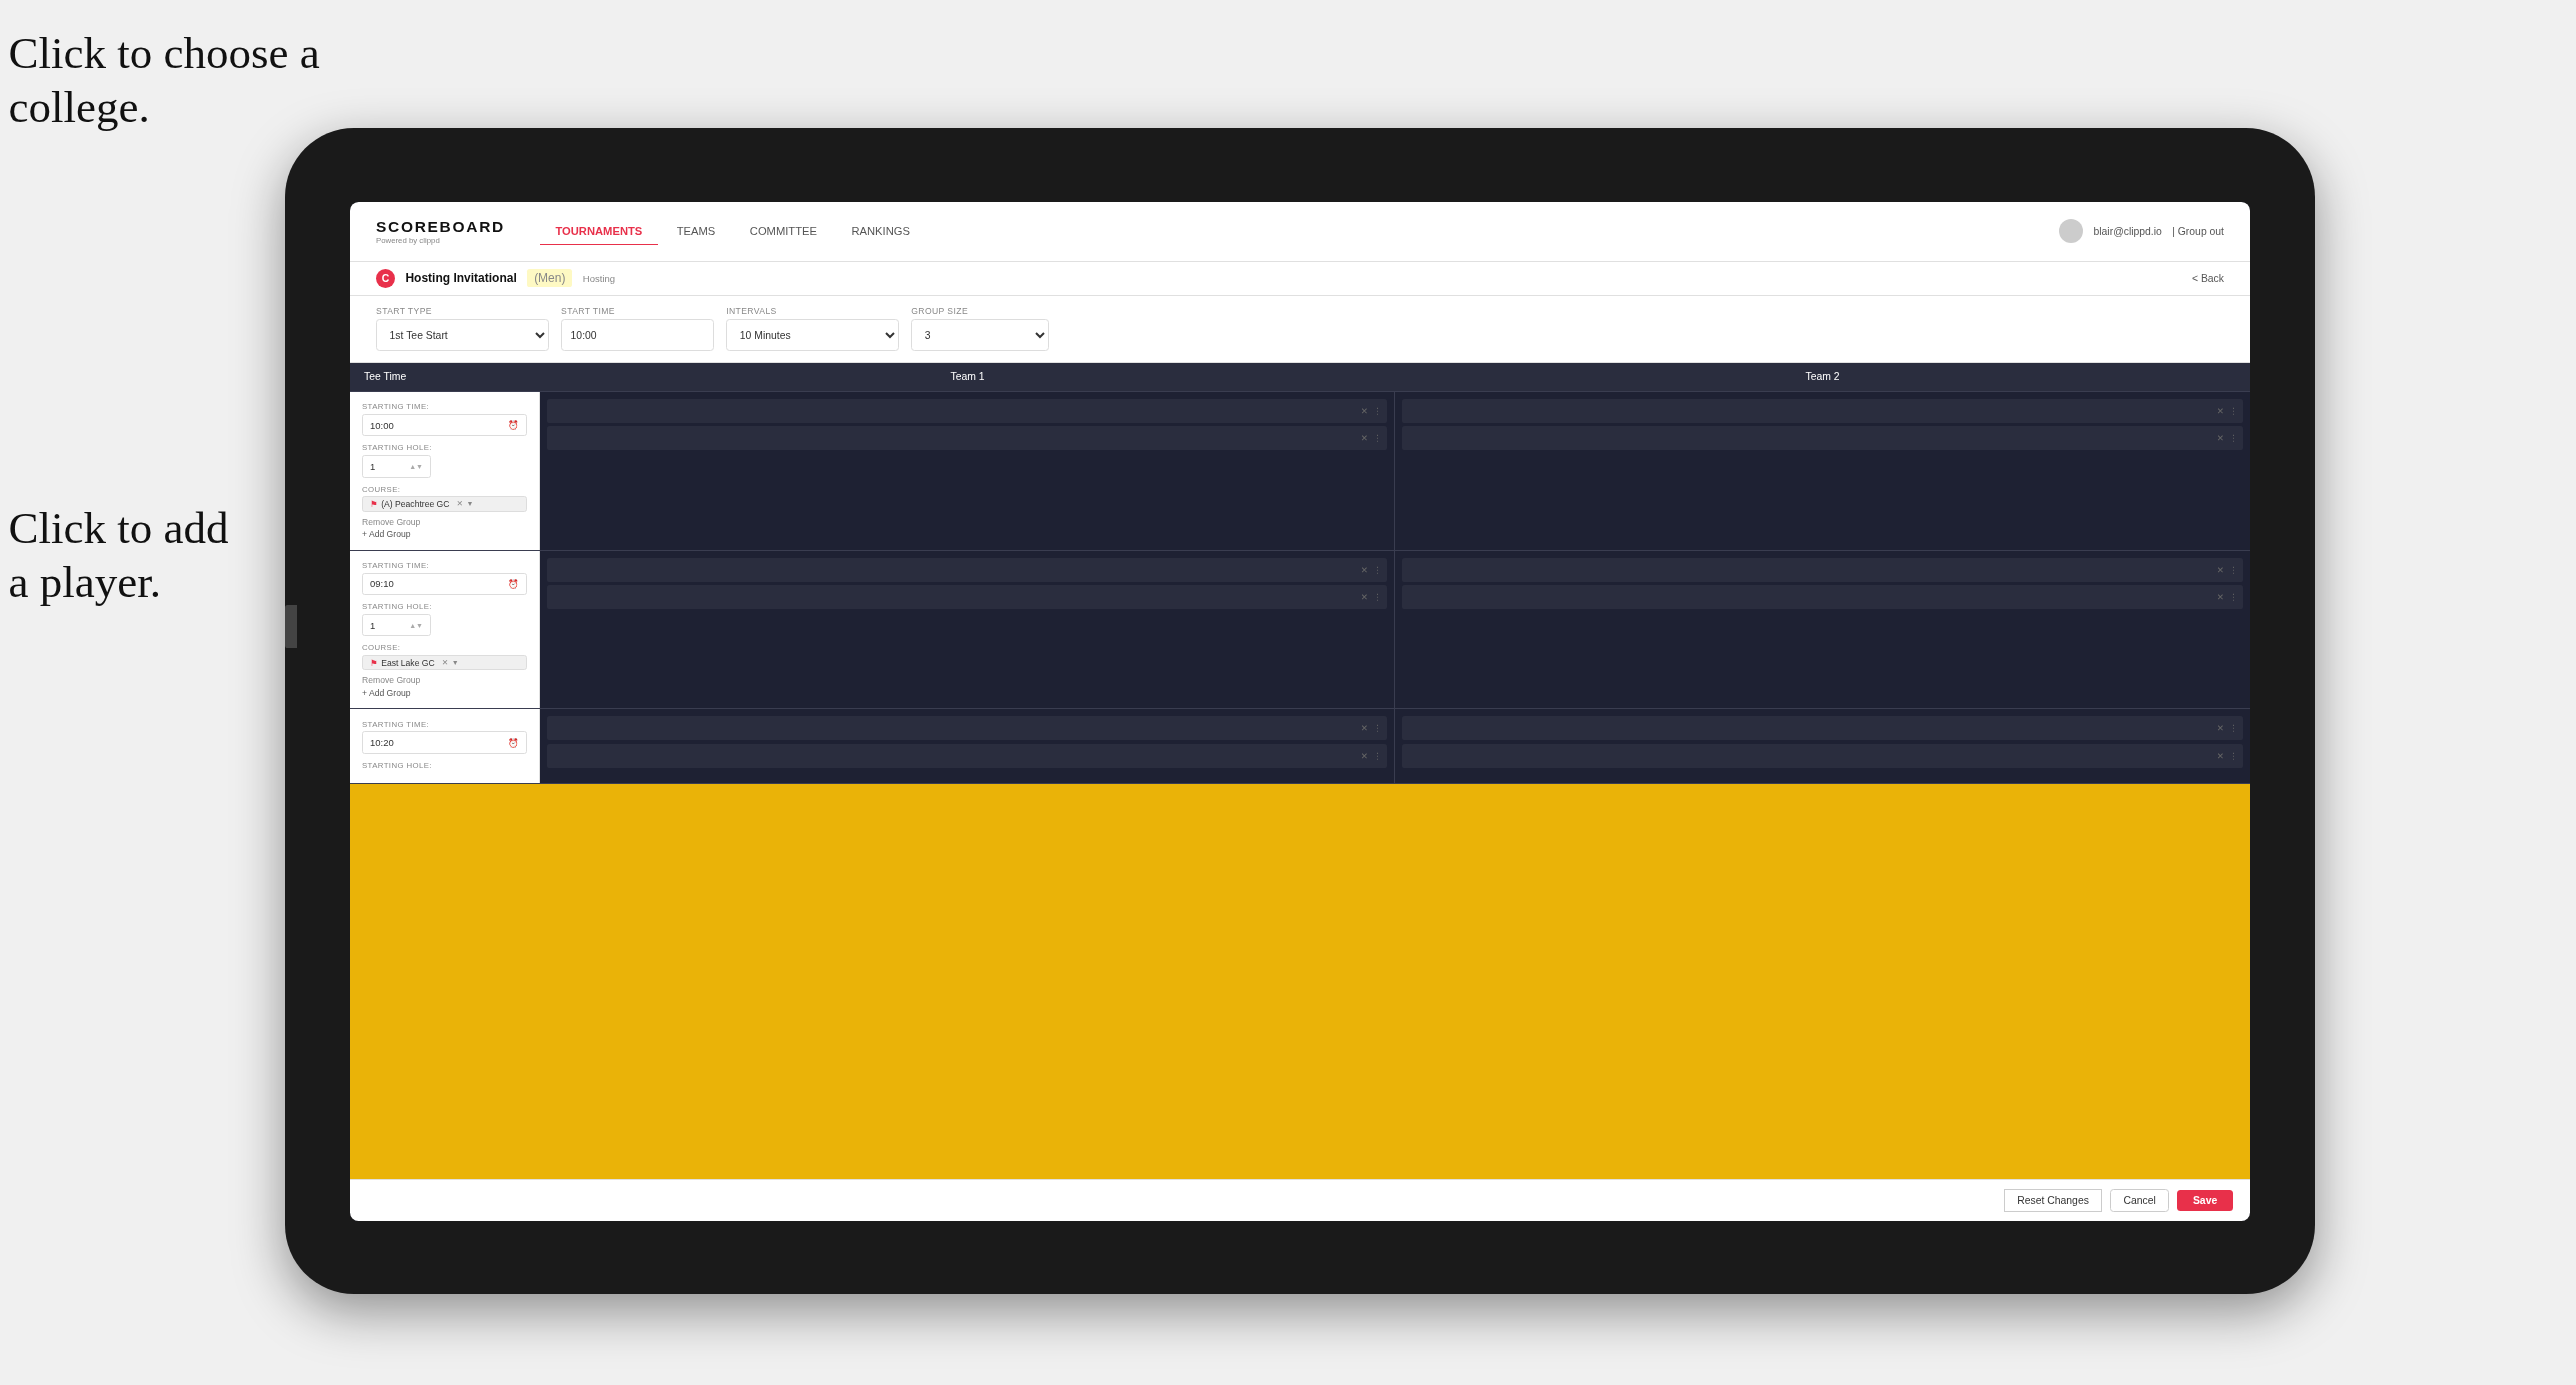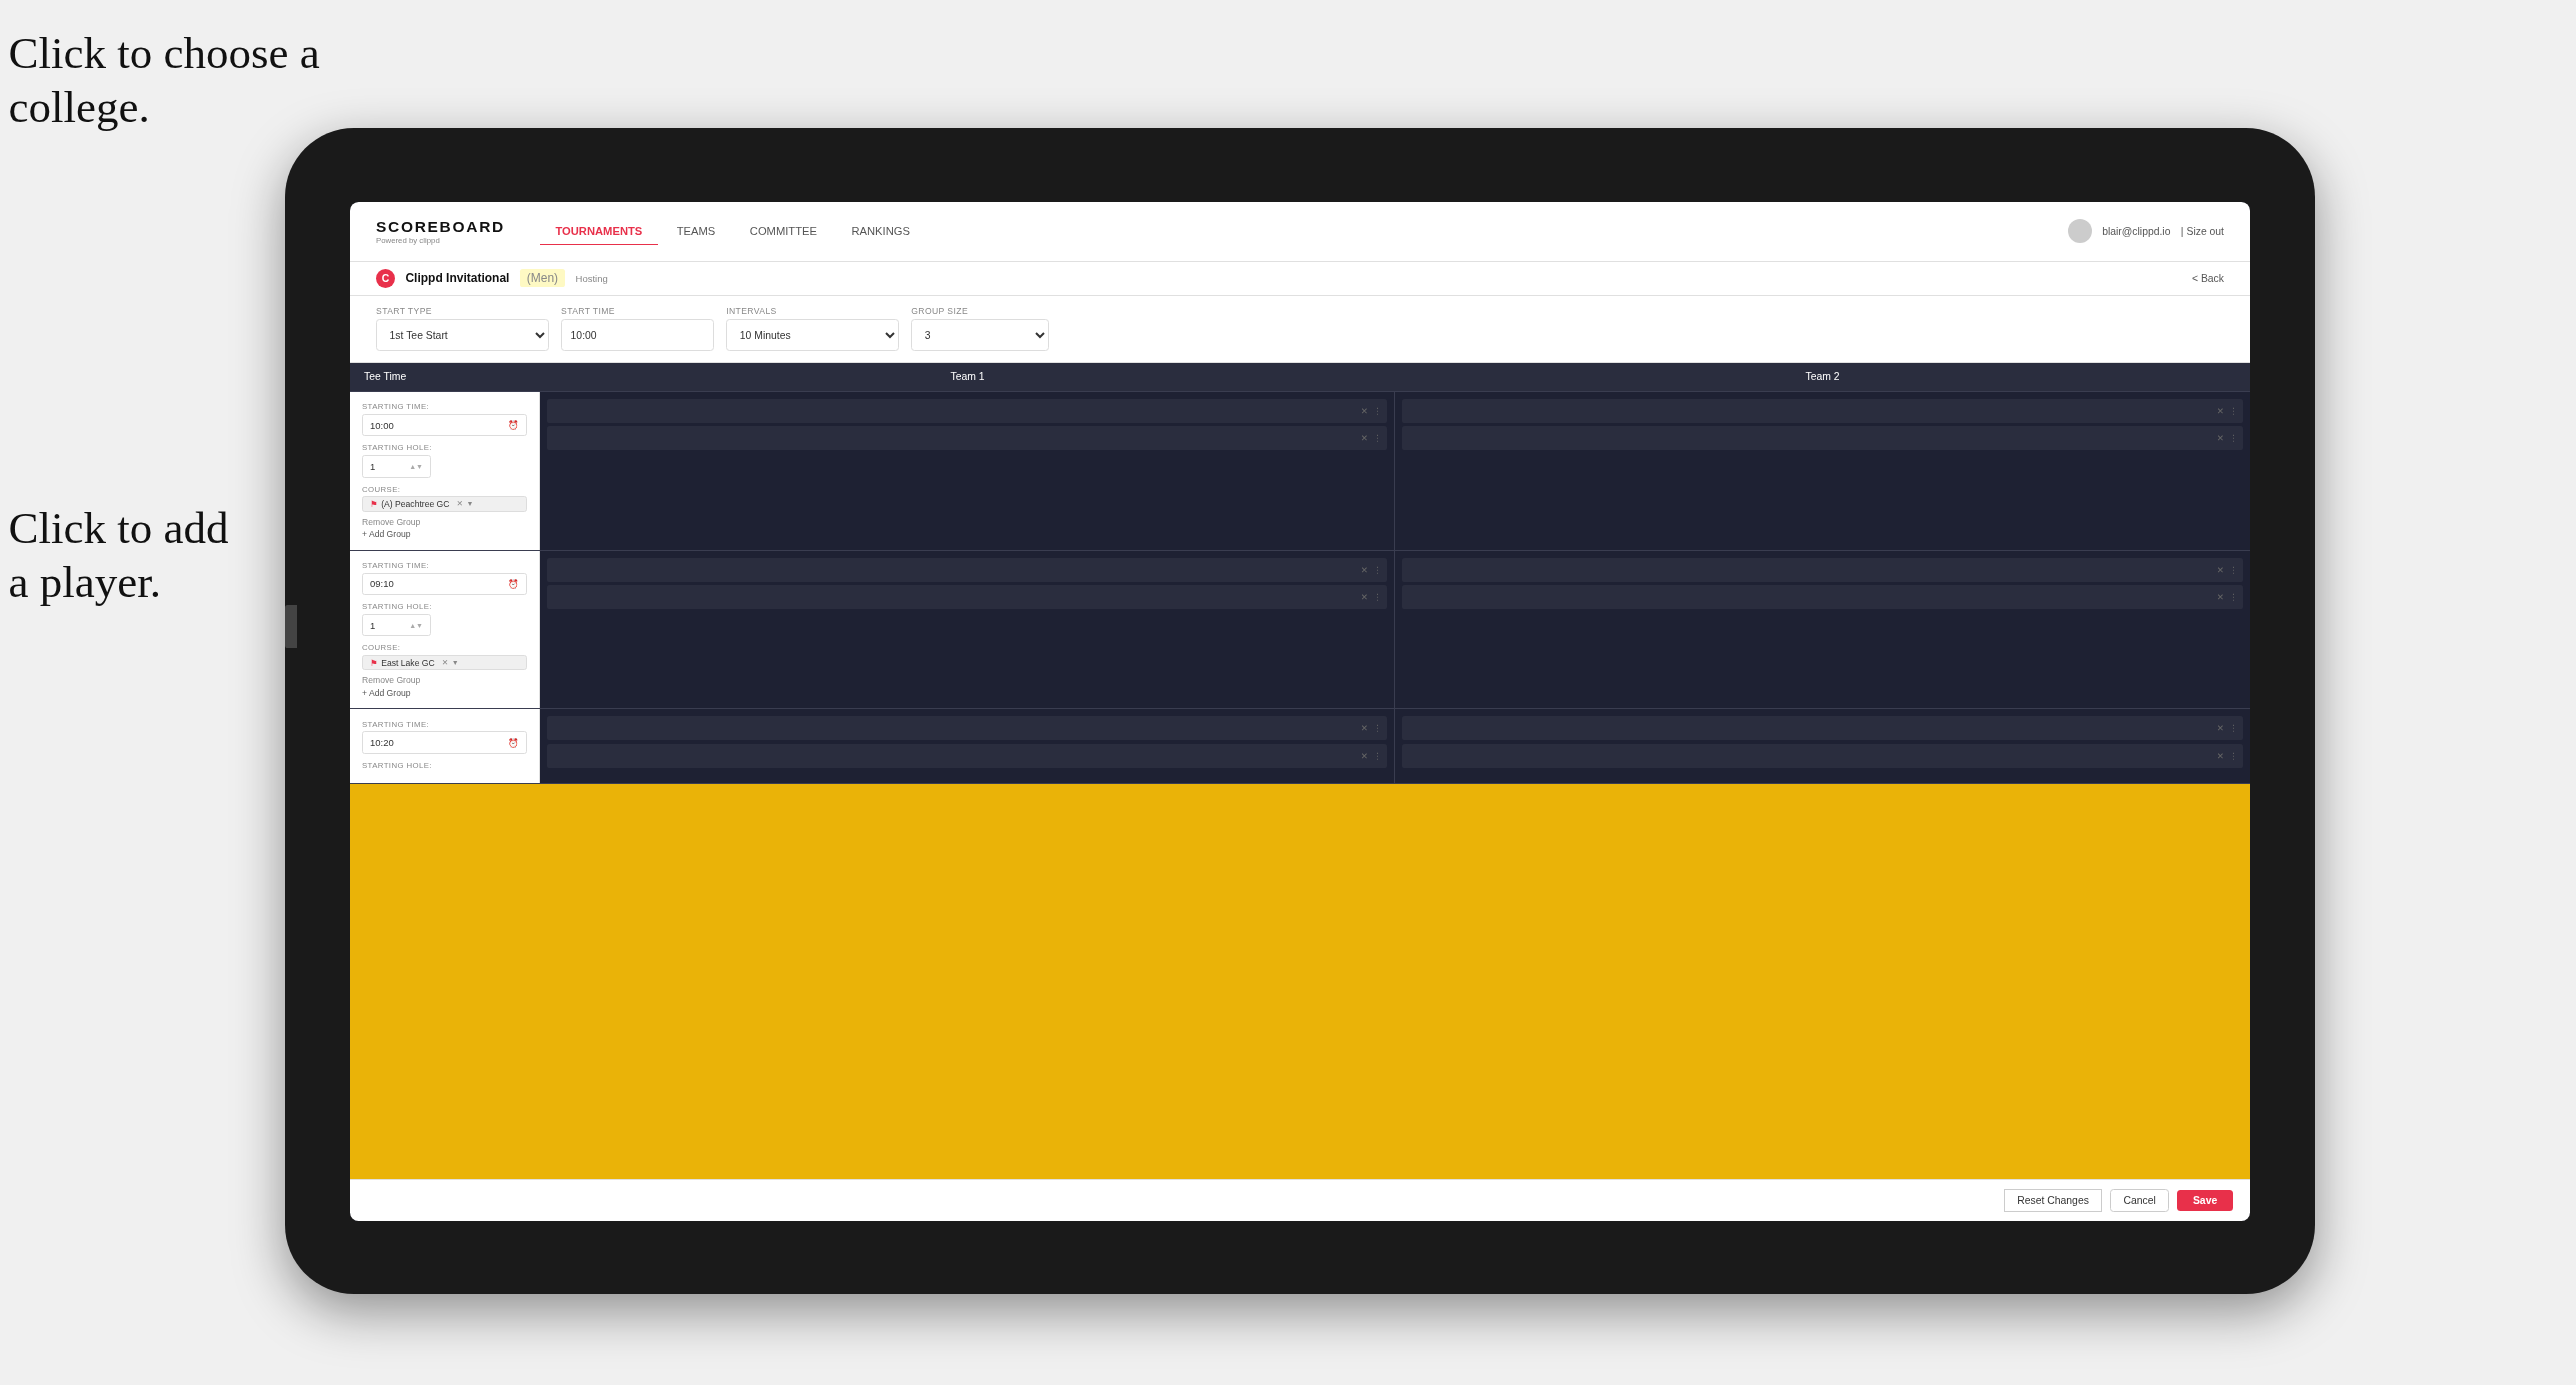--- a/index.html
+++ b/index.html
@@ -409,27 +409,27 @@
       </div>
       <div class="nav-tabs">
         <div class="nav-tab active">TOURNAMENTS</div>
         <div class="nav-tab">TEAMS</div>
         <div class="nav-tab">COMMITTEE</div>
         <div class="nav-tab">RANKINGS</div>
       </div>
       <div class="header-right">
         <div class="user-avatar"></div>
         <span>blair@clippd.io</span>
-        <span>| Size out</span>
+        <span>| Group out</span>
       </div>
     </div>
 
     <div class="sub-header">
       <div class="clippd-logo">C</div>
-      <span class="tournament-name">Clippd Invitational</span>
+      <span class="tournament-name">Hosting Invitational</span>
       <span class="tournament-tag">(Men)</span>
       <span class="hosting-tag">Hosting</span>
       <span class="back-btn">&lt; Back</span>
     </div>
 
     <div class="form-controls">
       <div class="form-group">
         <label class="form-label">Start Type</label>
         <select class="form-select form-select-wide">
           <option>1st Tee Start</option>

